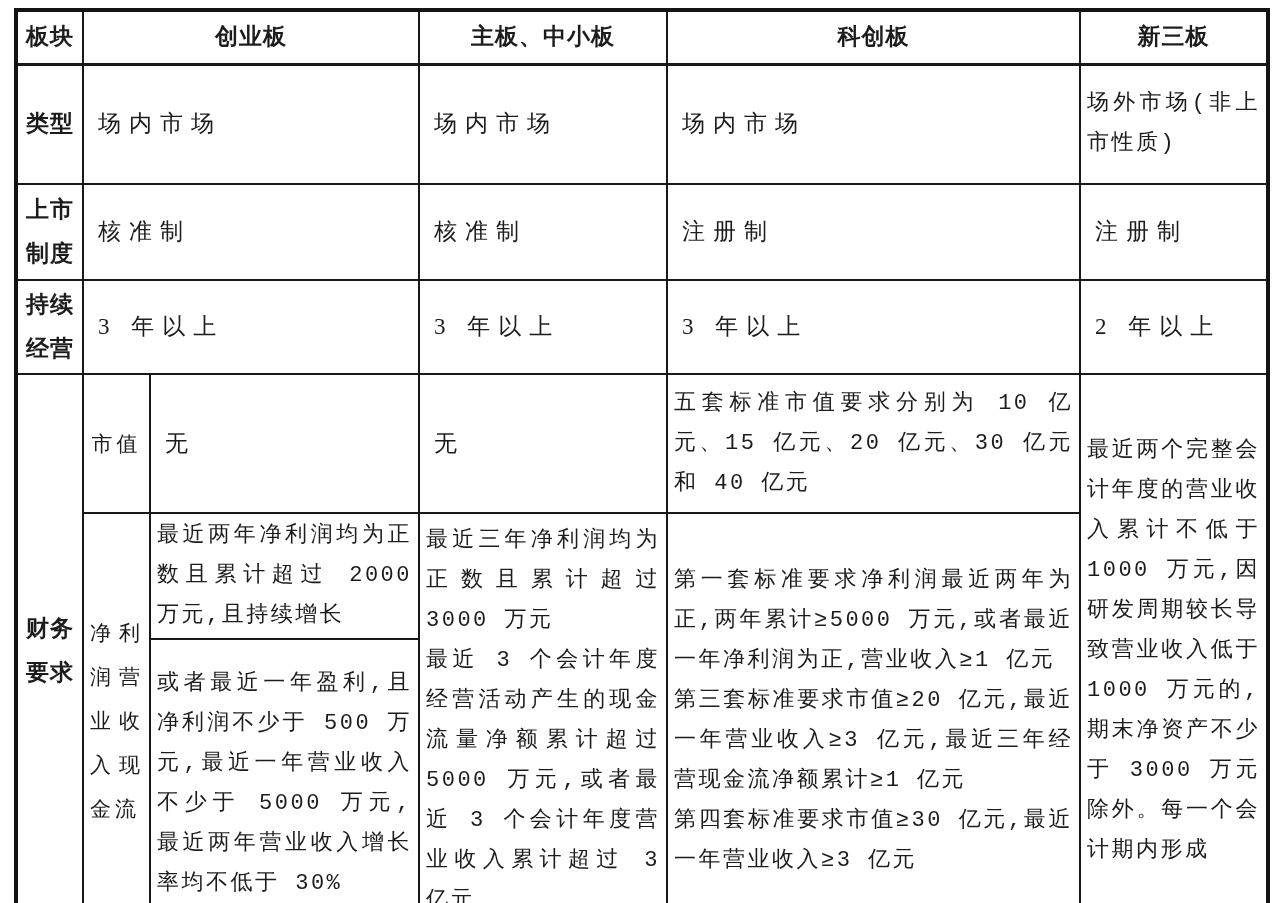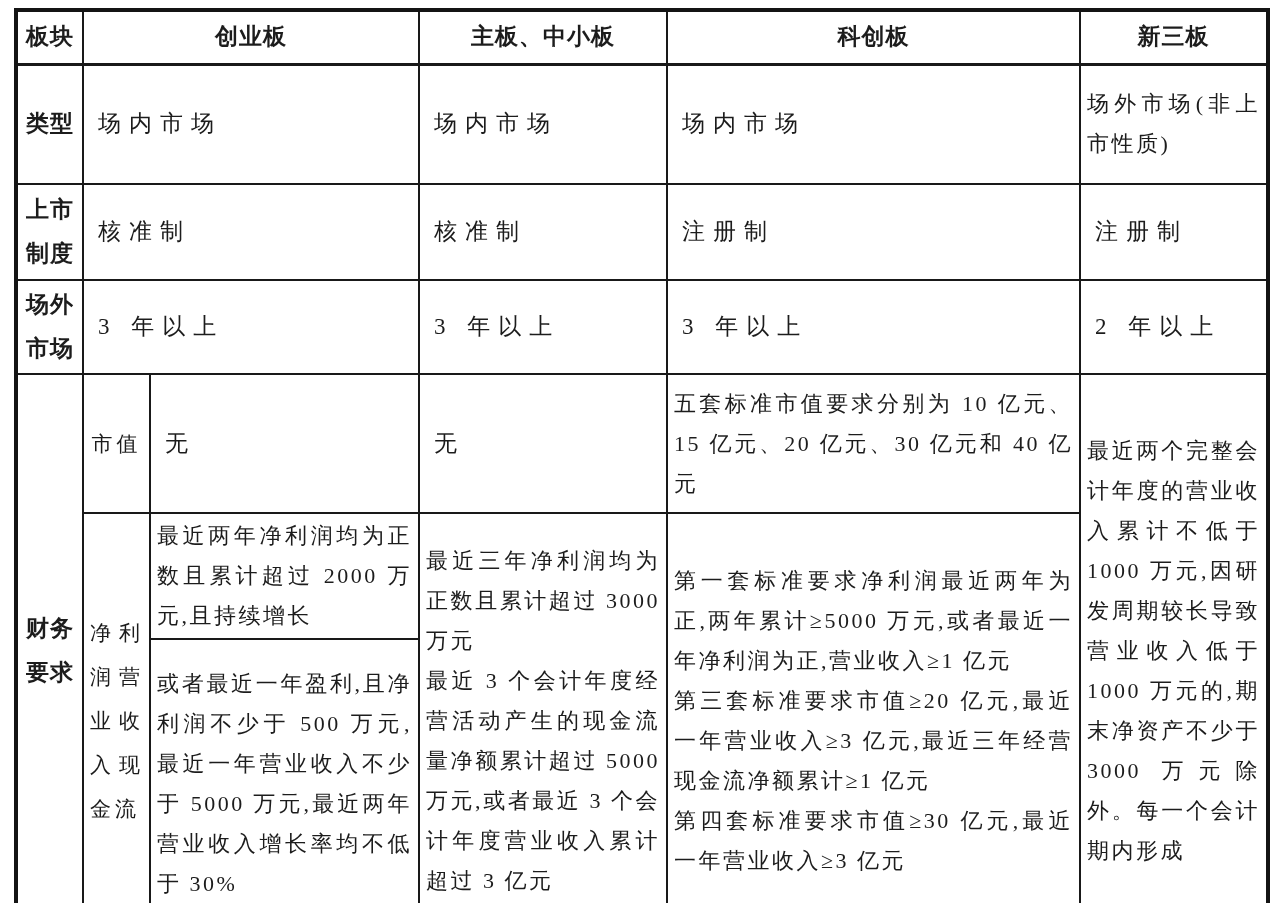--- a/index.html
+++ b/index.html
@@ -47,21 +47,21 @@
   
   .ctr {
     font-family: "Liberation Serif", "DejaVu Serif", serif;
     font-size: 23px;
     text-align: left;
     letter-spacing: 8px;
     text-indent: 8px; 
     line-height: 40px;
   }
   .body {
-    font-family: Liberation Serif, serif;
+    font-family: Liberation Mono, monospace;
     font-size: 22px;
     line-height: 40px;
     letter-spacing: 2.5px;
     text-align: justify;
     padding: 4px 10px 4px 13px;
   }
   .body p { margin: 0; }
   .sublabel {
     font-family: "Liberation Serif", "DejaVu Serif", serif;
     font-size: 21px;
@@ -111,21 +111,21 @@
 
     <tr style="height:96px">
       <td class="rowlabel">上市制度</td>
       <td class="ctr" colspan="2">核准制</td>
       <td class="ctr">核准制</td>
       <td class="ctr">注册制</td>
       <td class="ctr bl3">注册制</td>
     </tr>
 
     <tr style="height:93px">
-      <td class="rowlabel">场外市场</td>
+      <td class="rowlabel">持续经营</td>
       <td class="ctr" colspan="2">3 年以上</td>
       <td class="ctr">3 年以上</td>
       <td class="ctr">3 年以上</td>
       <td class="ctr bl3">2 年以上</td>
     </tr>
 
     <tr style="height:139px">
       <td class="rowlabel" rowspan="3">财务要求</td>
       <td class="sublabel">市值</td>
       <td class="ctr">无</td>

